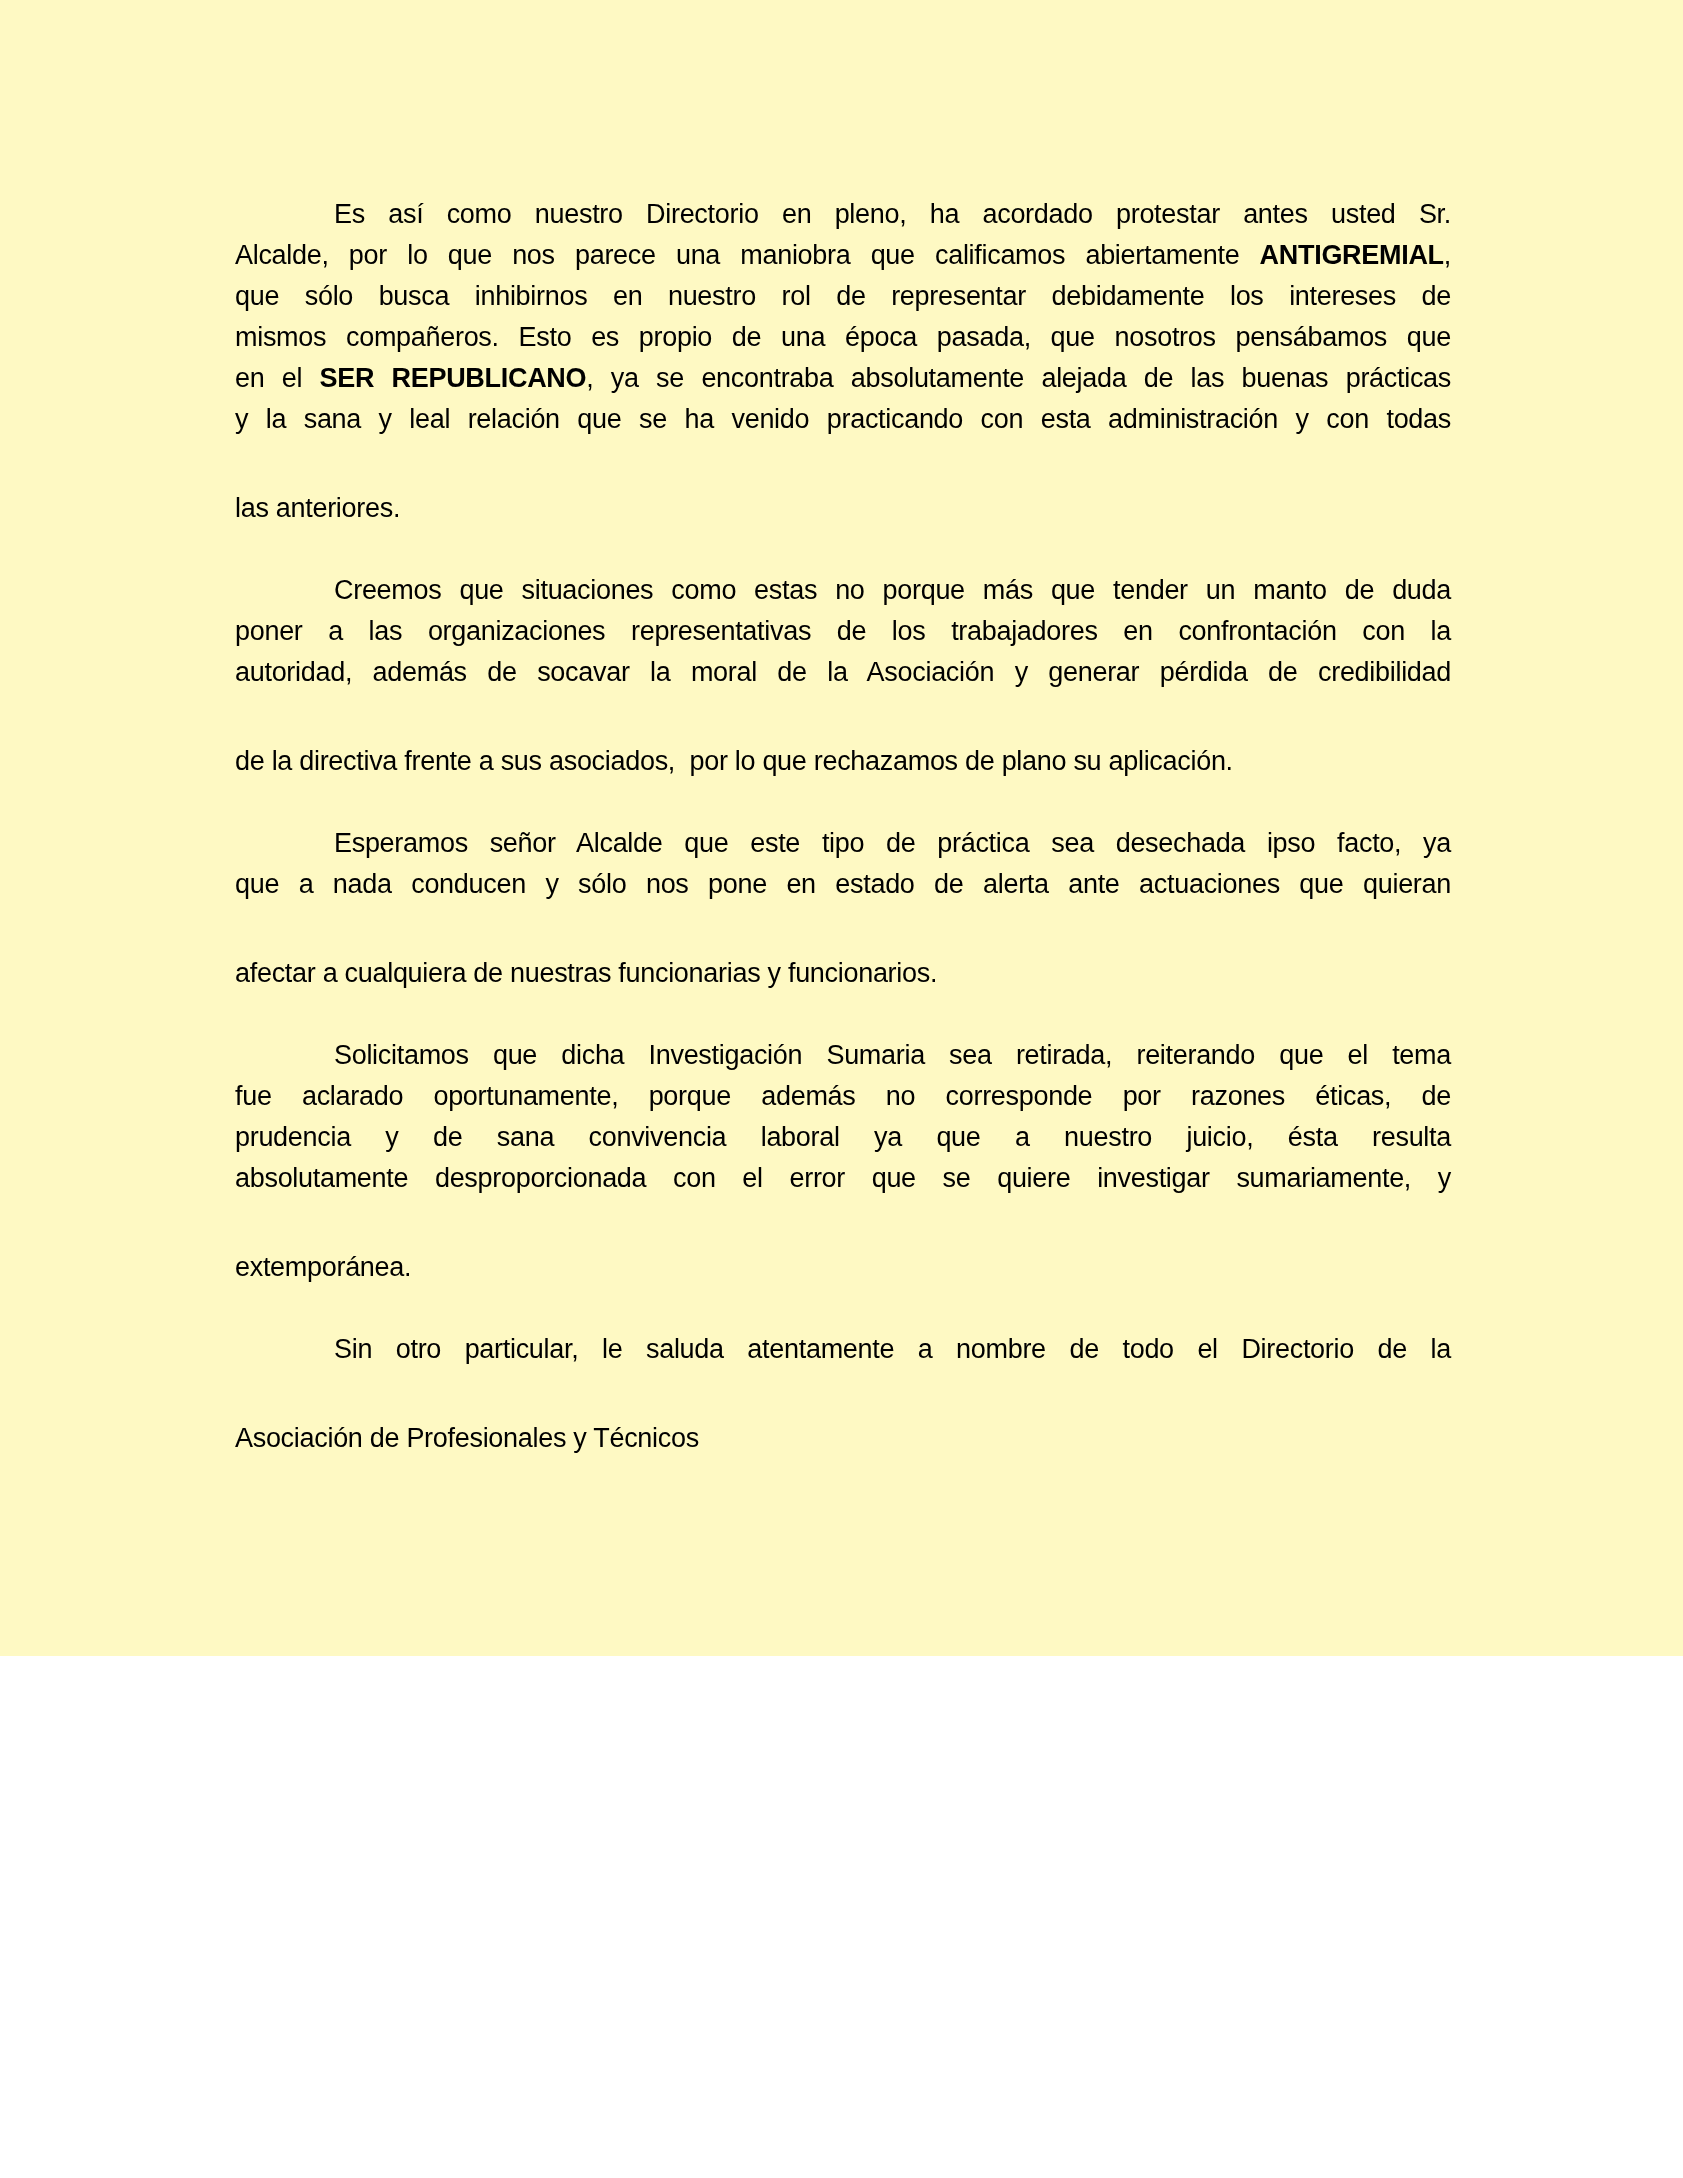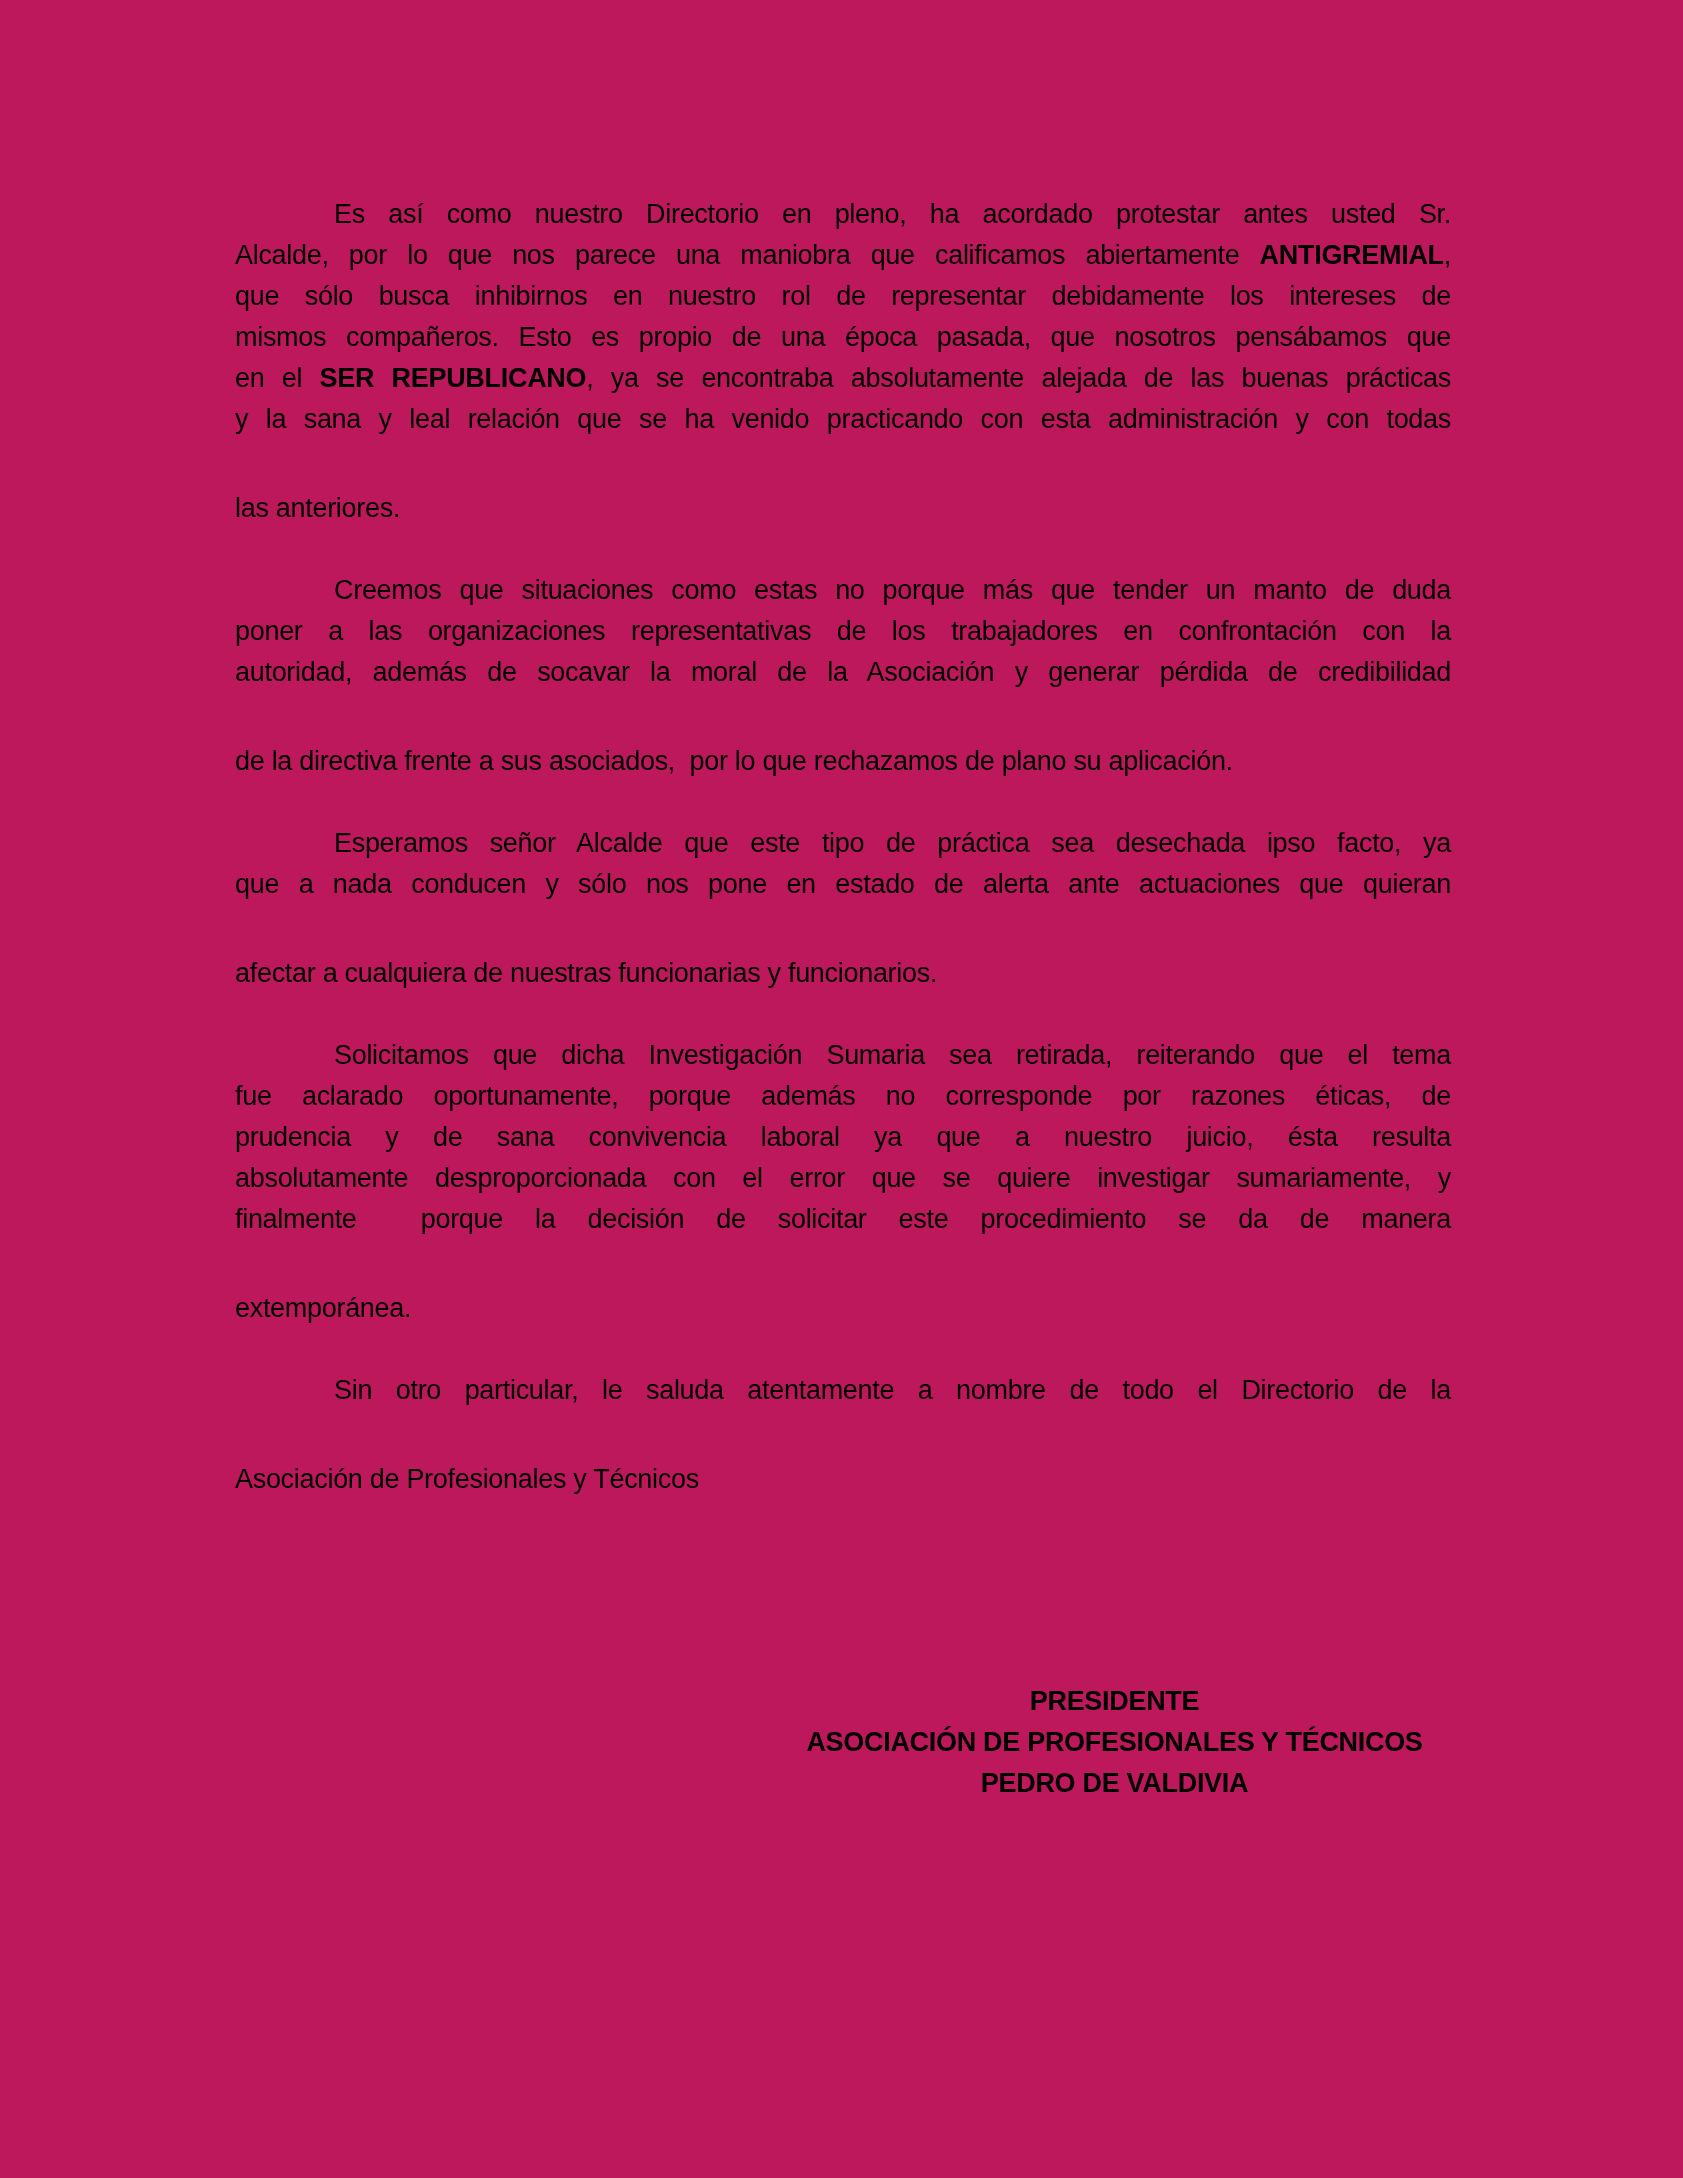--- a/index.html
+++ b/index.html
@@ -3,22 +3,22 @@
 <meta charset="utf-8">
 <style>
   html, body {
     margin: 0;
     padding: 0;
     background: #ffffff;
   }
   .page {
     position: relative;
     width: 1683px;
-    height: 2178px;
-    background: #be185d;
+    height: 1656px;
+    background: #fef9c3;
     color: #000000;
     font-family: "Liberation Sans", sans-serif;
     overflow: hidden;
   }
   .content {
     position: absolute;
     left: 235px;
     top: 194px;
     width: 1216px;
     font-size: 27px;
@@ -91,21 +91,20 @@
       <div class="line jl ind">Esperamos señor Alcalde que este tipo de práctica sea desechada ipso facto, ya</div>
       <div class="line jl">que a nada conducen y sólo nos pone en estado de alerta ante actuaciones que quieran</div>
       <div class="line ll">afectar a cualquiera de nuestras funcionarias y funcionarios.</div>
     </div>
 
     <div class="par">
       <div class="line jl ind">Solicitamos que dicha Investigación Sumaria sea retirada, reiterando que el tema</div>
       <div class="line jl">fue aclarado oportunamente, porque además no corresponde por razones éticas, de</div>
       <div class="line jl">prudencia y de sana convivencia laboral ya que a nuestro juicio, ésta resulta</div>
       <div class="line jl">absolutamente desproporcionada con el error que se quiere investigar sumariamente, y</div>
-      <div class="line jl">finalmente&nbsp; porque la decisión de solicitar este procedimiento se da de manera</div>
       <div class="line ll">extemporánea.</div>
     </div>
 
     <div class="par">
       <div class="line jl ind">Sin otro particular, le saluda atentamente a nombre de todo el Directorio de la</div>
       <div class="line ll">Asociación de Profesionales y Técnicos</div>
     </div>
 
   </div>
 

